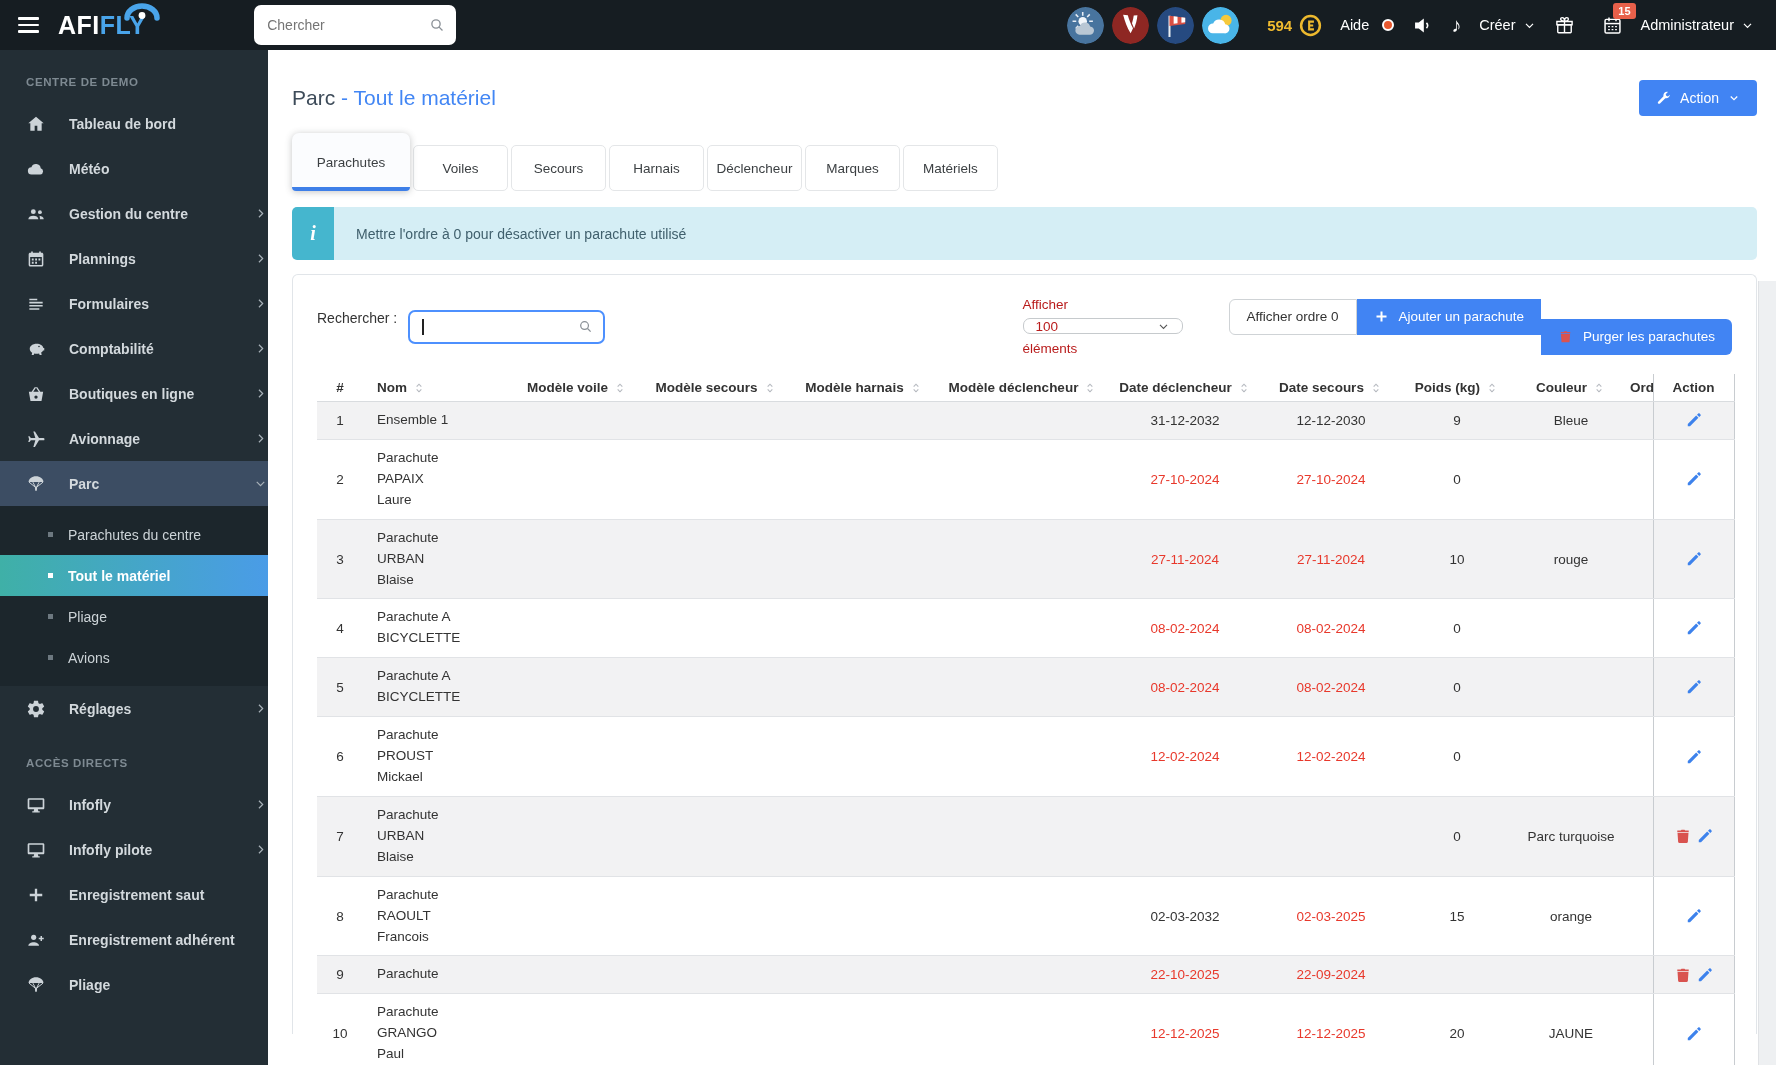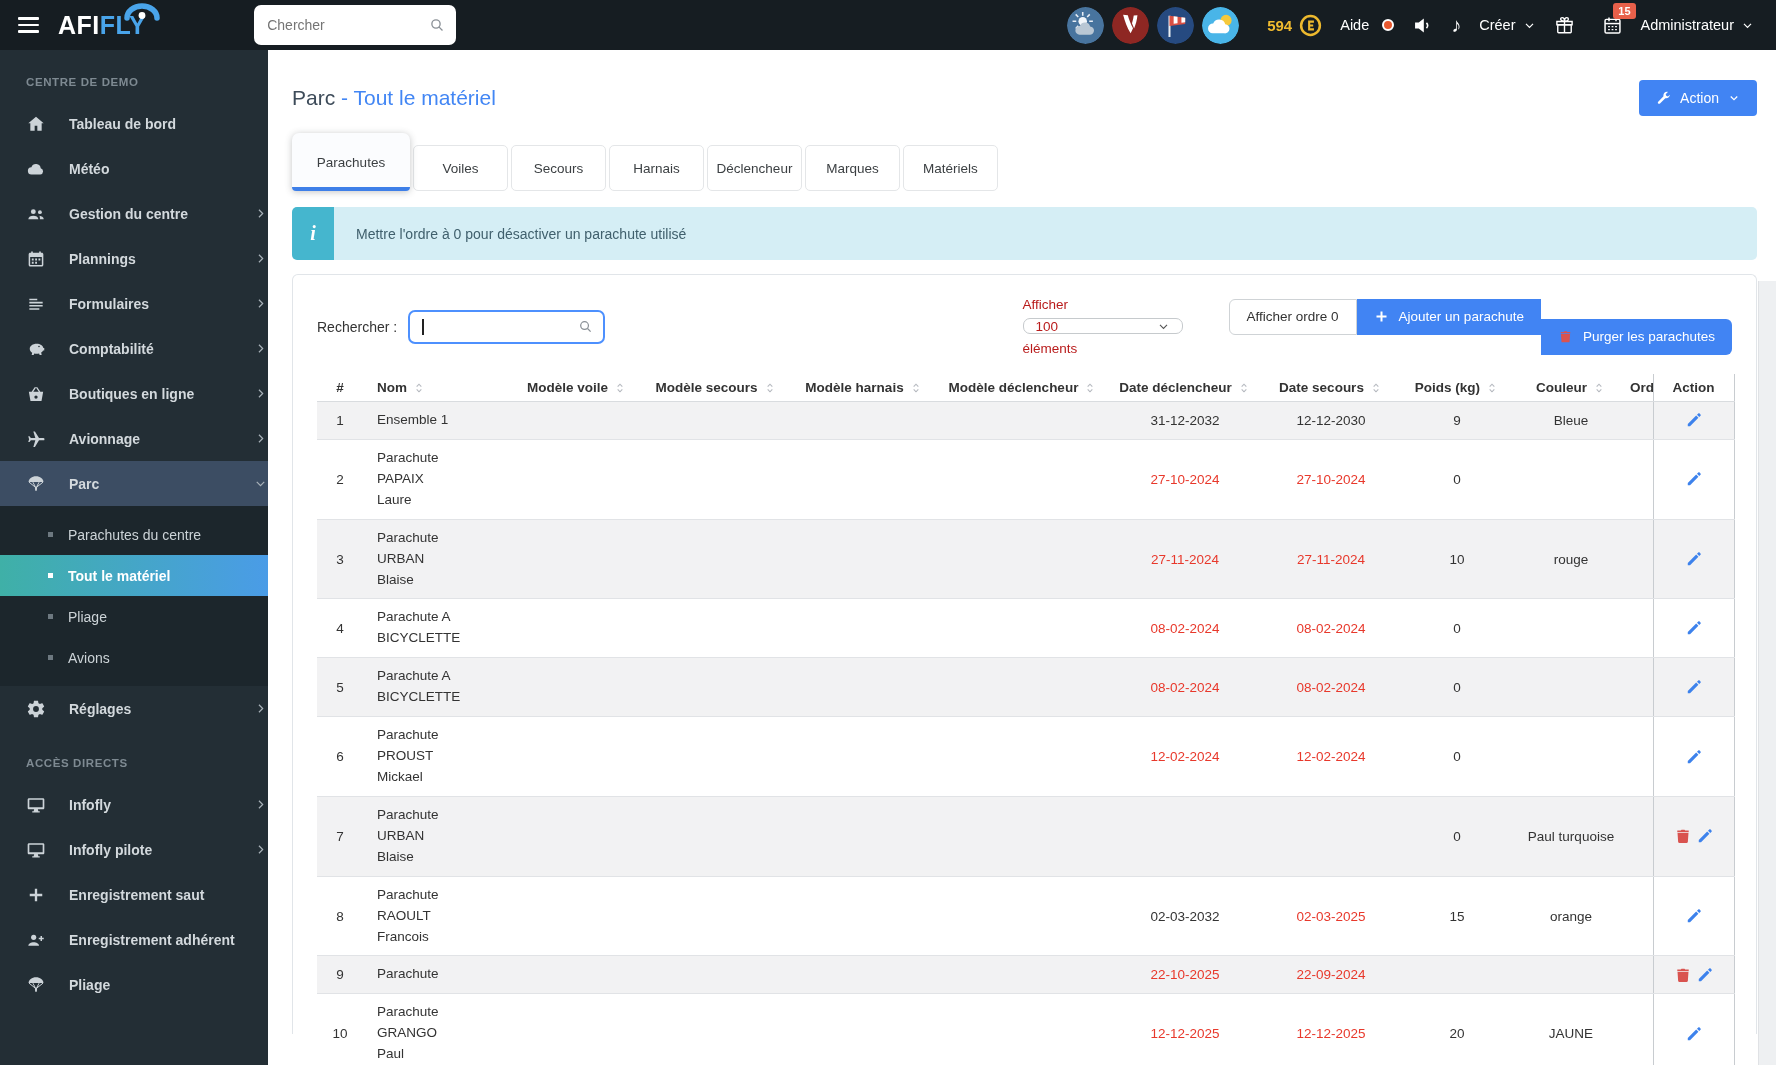--- a/index.html
+++ b/index.html
@@ -59,21 +59,21 @@
   .tab{height:46px;min-width:95px;padding:0 7px;background:#fff;border:1px solid #e4e6e8;border-radius:5px;display:flex;align-items:center;justify-content:center;font-size:13.5px;color:#3c4043;cursor:pointer;white-space:nowrap;}
   .tab.active{height:58px;min-width:118px;border:none;border-radius:7px 7px 4px 4px;box-shadow:0 1px 7px rgba(60,64,67,.30);background:#fbfcfe;position:relative;overflow:hidden;}
   .tab.active::after{content:"";position:absolute;left:0;right:0;bottom:0;height:4px;background:#3e7fe8;}
 
   .banner{margin-top:16px;display:flex;align-items:stretch;height:53px;border-radius:5px;overflow:hidden;}
   .banner-ico{width:42px;background:#45b6ce;color:#fff;display:flex;align-items:center;justify-content:center;font-family:"Liberation Serif",serif;font-style:italic;font-weight:bold;font-size:20px;flex:none;}
   .banner-body{flex:1;background:#d5eef5;display:flex;align-items:center;padding-left:22px;font-size:14px;color:#40606d;}
 
   .card{margin-top:14px;border:1px solid #e1e5e9;border-bottom:none;border-radius:6px 6px 0 0;padding:0 24px;height:760px;}
   .controls{display:flex;align-items:center;padding:22px 0 18px;}
-  .search-wrap{display:flex;align-items:center;gap:11px;}
+  .search-wrap{display:flex;align-items:flex-start;gap:11px;}
   .search-label{font-size:14px;color:#333;}
   .search-box{width:197px;height:34px;border:2px solid #4d90fe;border-radius:7px;display:flex;align-items:center;padding:0 10px;background:#fff;}
   .search-box .cursor{width:1.5px;height:16px;background:#222;margin-left:2px;}
   .search-box input{border:none;outline:none;flex:1;min-width:0;font-family:inherit;font-size:14px;background:transparent;}
   .search-box .sico{width:15px;height:15px;color:#8a9096;}
   .show-stack{margin-left:auto;margin-right:46px;font-size:13.5px;color:#b91c1c;}
   .show-label{margin-bottom:6px;}
   .page-select{width:160px;height:16px;border:1px solid #c6cacd;border-radius:7px;display:flex;align-items:center;justify-content:space-between;padding:0 12px;cursor:pointer;background:#fff;}
   .page-select .c{width:13px;height:13px;color:#555;}
   .elements-label{margin-top:7px;}
@@ -646,21 +646,21 @@
           <tr>
             <td class="col-num"><span>7</span></td>
             <td class="col-name"><span>Parachute<br>URBAN<br>Blaise</span></td>
             <td class="col-voile"></td>
             <td class="col-secours"></td>
             <td class="col-harnais"></td>
             <td class="col-declencheur"></td>
             <td class="col-date_declencheur"><span class=""></span></td>
             <td class="col-date_secours"><span class=""></span></td>
             <td class="col-poids"><span>0</span></td>
-            <td class="col-couleur"><span>Paul turquoise</span></td>
+            <td class="col-couleur"><span>Parc turquoise</span></td>
             <td class="col-ordre"></td>
             <td class="col-action"><span class="icon-btn del"><svg class="" viewBox="0 0 24 24" fill="currentColor">
                   <path d="M7 21.2c-.8 0-1.5-.6-1.5-1.4L4.7 8h14.6l-.8 11.8c0 .8-.7 1.4-1.5 1.4zM19.6 4.8v2.1H4.4V4.8H9l1-1.1h4l1 1.1z"></path>
                 </svg></span><span class="icon-btn edit"><svg class="" viewBox="0 0 24 24" fill="currentColor">
                   <path d="M3.7 17.3 14.9 6.1l3 3L6.7 20.3H3.7zM16 5l1.7-1.7c.5-.5 1.3-.5 1.8 0l1.2 1.2c.5.5.5 1.3 0 1.8L19 8z"></path>
                 </svg></span></td>
           </tr>
           <tr>
             <td class="col-num"><span>8</span></td>
             <td class="col-name"><span>Parachute<br>RAOULT<br>Francois</span></td>

